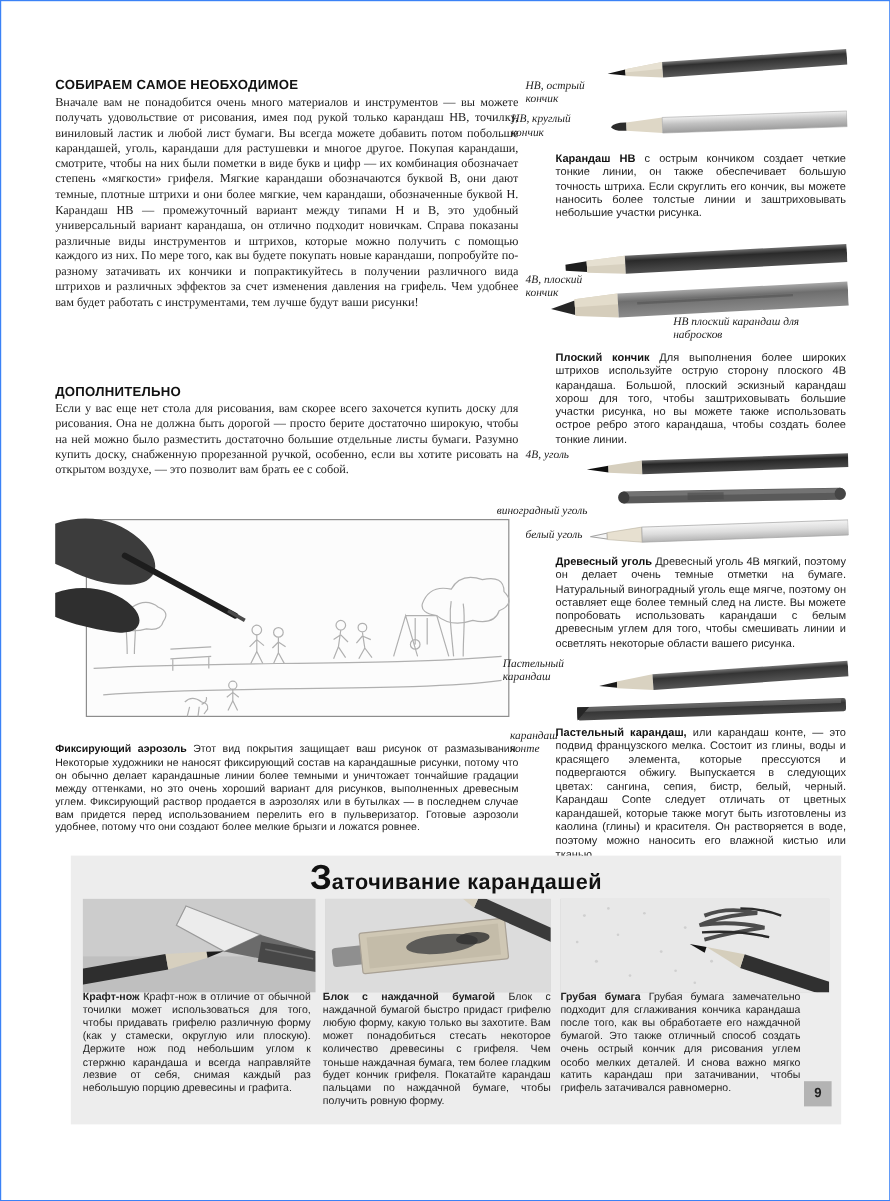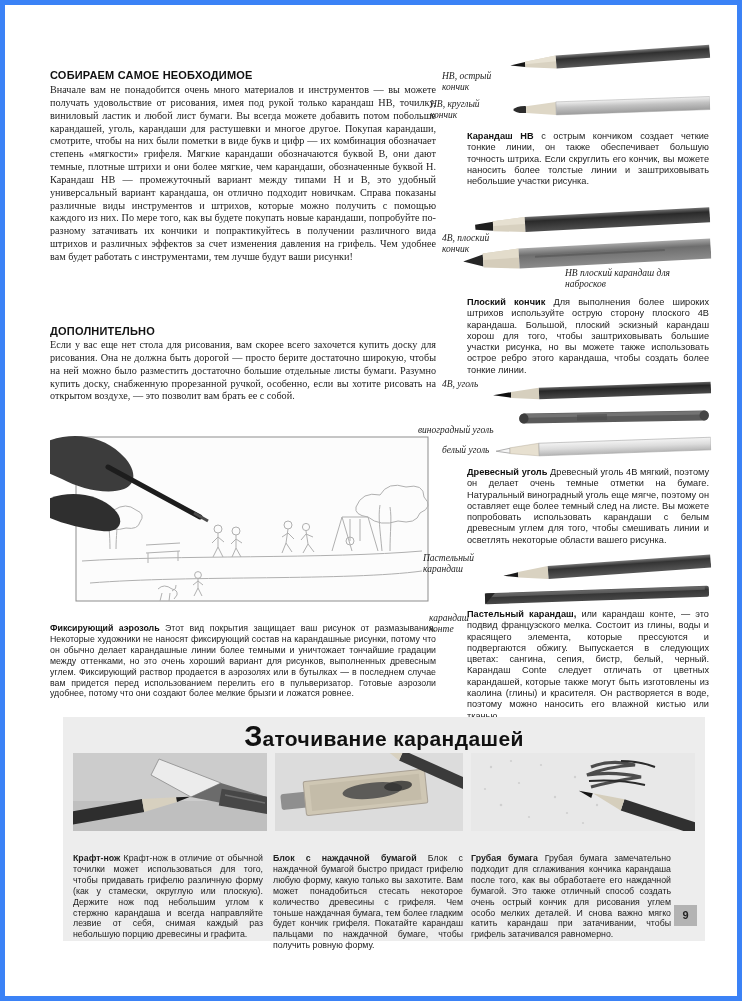--- a/index.html
+++ b/index.html
@@ -1,35 +1,35 @@
 <!DOCTYPE html>
 <html><head>
 <meta charset="utf-8">
 <style>
   * { margin:0; padding:0; box-sizing:border-box; }
   html,body { background:#f2f2f2; }
   .page {
     position:relative; width:742px; height:1001px; margin:0 auto;
-    background:#ffffff; border:5px solid #3b82f6; overflow:hidden;
+    background:#ffffff; border:1px solid #3b82f6; overflow:hidden;
     font-family:"Liberation Sans", sans-serif; color:#1c1c1c;
   }
   .abs { position:absolute; }
   .lc-h { font:bold 11px/13px "Liberation Sans", sans-serif; letter-spacing:.2px; color:#111; }
   .body-text { font:10.2px/12.85px "Liberation Serif", serif; text-align:justify; color:#222; }
   .cap { font:8.8px/10.9px "Liberation Sans", sans-serif; text-align:justify; color:#222; }
   .cap b, .rc-para b { font-weight:bold; color:#111; }
   .rc-para { font:9.2px/11.3px "Liberation Sans", sans-serif; text-align:justify; color:#222; }
   .pencil-label { font:italic 9.5px/11.3px "Liberation Serif", serif; color:#222; }
   .figure-box { left:45px; top:428px; width:386px; height:186px; background:#fff; }
   .panel { left:58px; top:712px; width:642px; height:224px; background:#ededed; }
   .panel-title { position:absolute; top:4px; left:0; width:100%; text-align:center; font-weight:bold; color:#111; white-space:nowrap; }
   .panel-title .init { font-size:29px; line-height:30px; vertical-align:baseline; }
-  .panel-title .rest { font-size:21px; letter-spacing:.4px; vertical-align:baseline; }
+  .panel-title .rest { font-size:18px; letter-spacing:.4px; vertical-align:baseline; }
   .photo { position:absolute; top:36px; height:78px; overflow:hidden; background:#d6d6d6; }
-  .bcap { position:absolute; top:136px; font:8.8px/10.9px "Liberation Sans", sans-serif; text-align:justify; color:#222; }
+  .bcap { position:absolute; top:112px; font:8.8px/10.9px "Liberation Sans", sans-serif; text-align:justify; color:#222; }
   .pn { left:669px; top:900px; width:23px; height:21px; background:#b3b3b3; color:#222;
         font:bold 11px/21px "Liberation Sans", sans-serif; text-align:center; z-index:5; }
   .clip { overflow:hidden; }
 </style>
 </head>
 <body>
 
 <div class="page">
 
   <h2 class="abs lc-h" style="left:45px;top:64px;">СОБИРАЕМ САМОЕ НЕОБХОДИМОЕ</h2>

